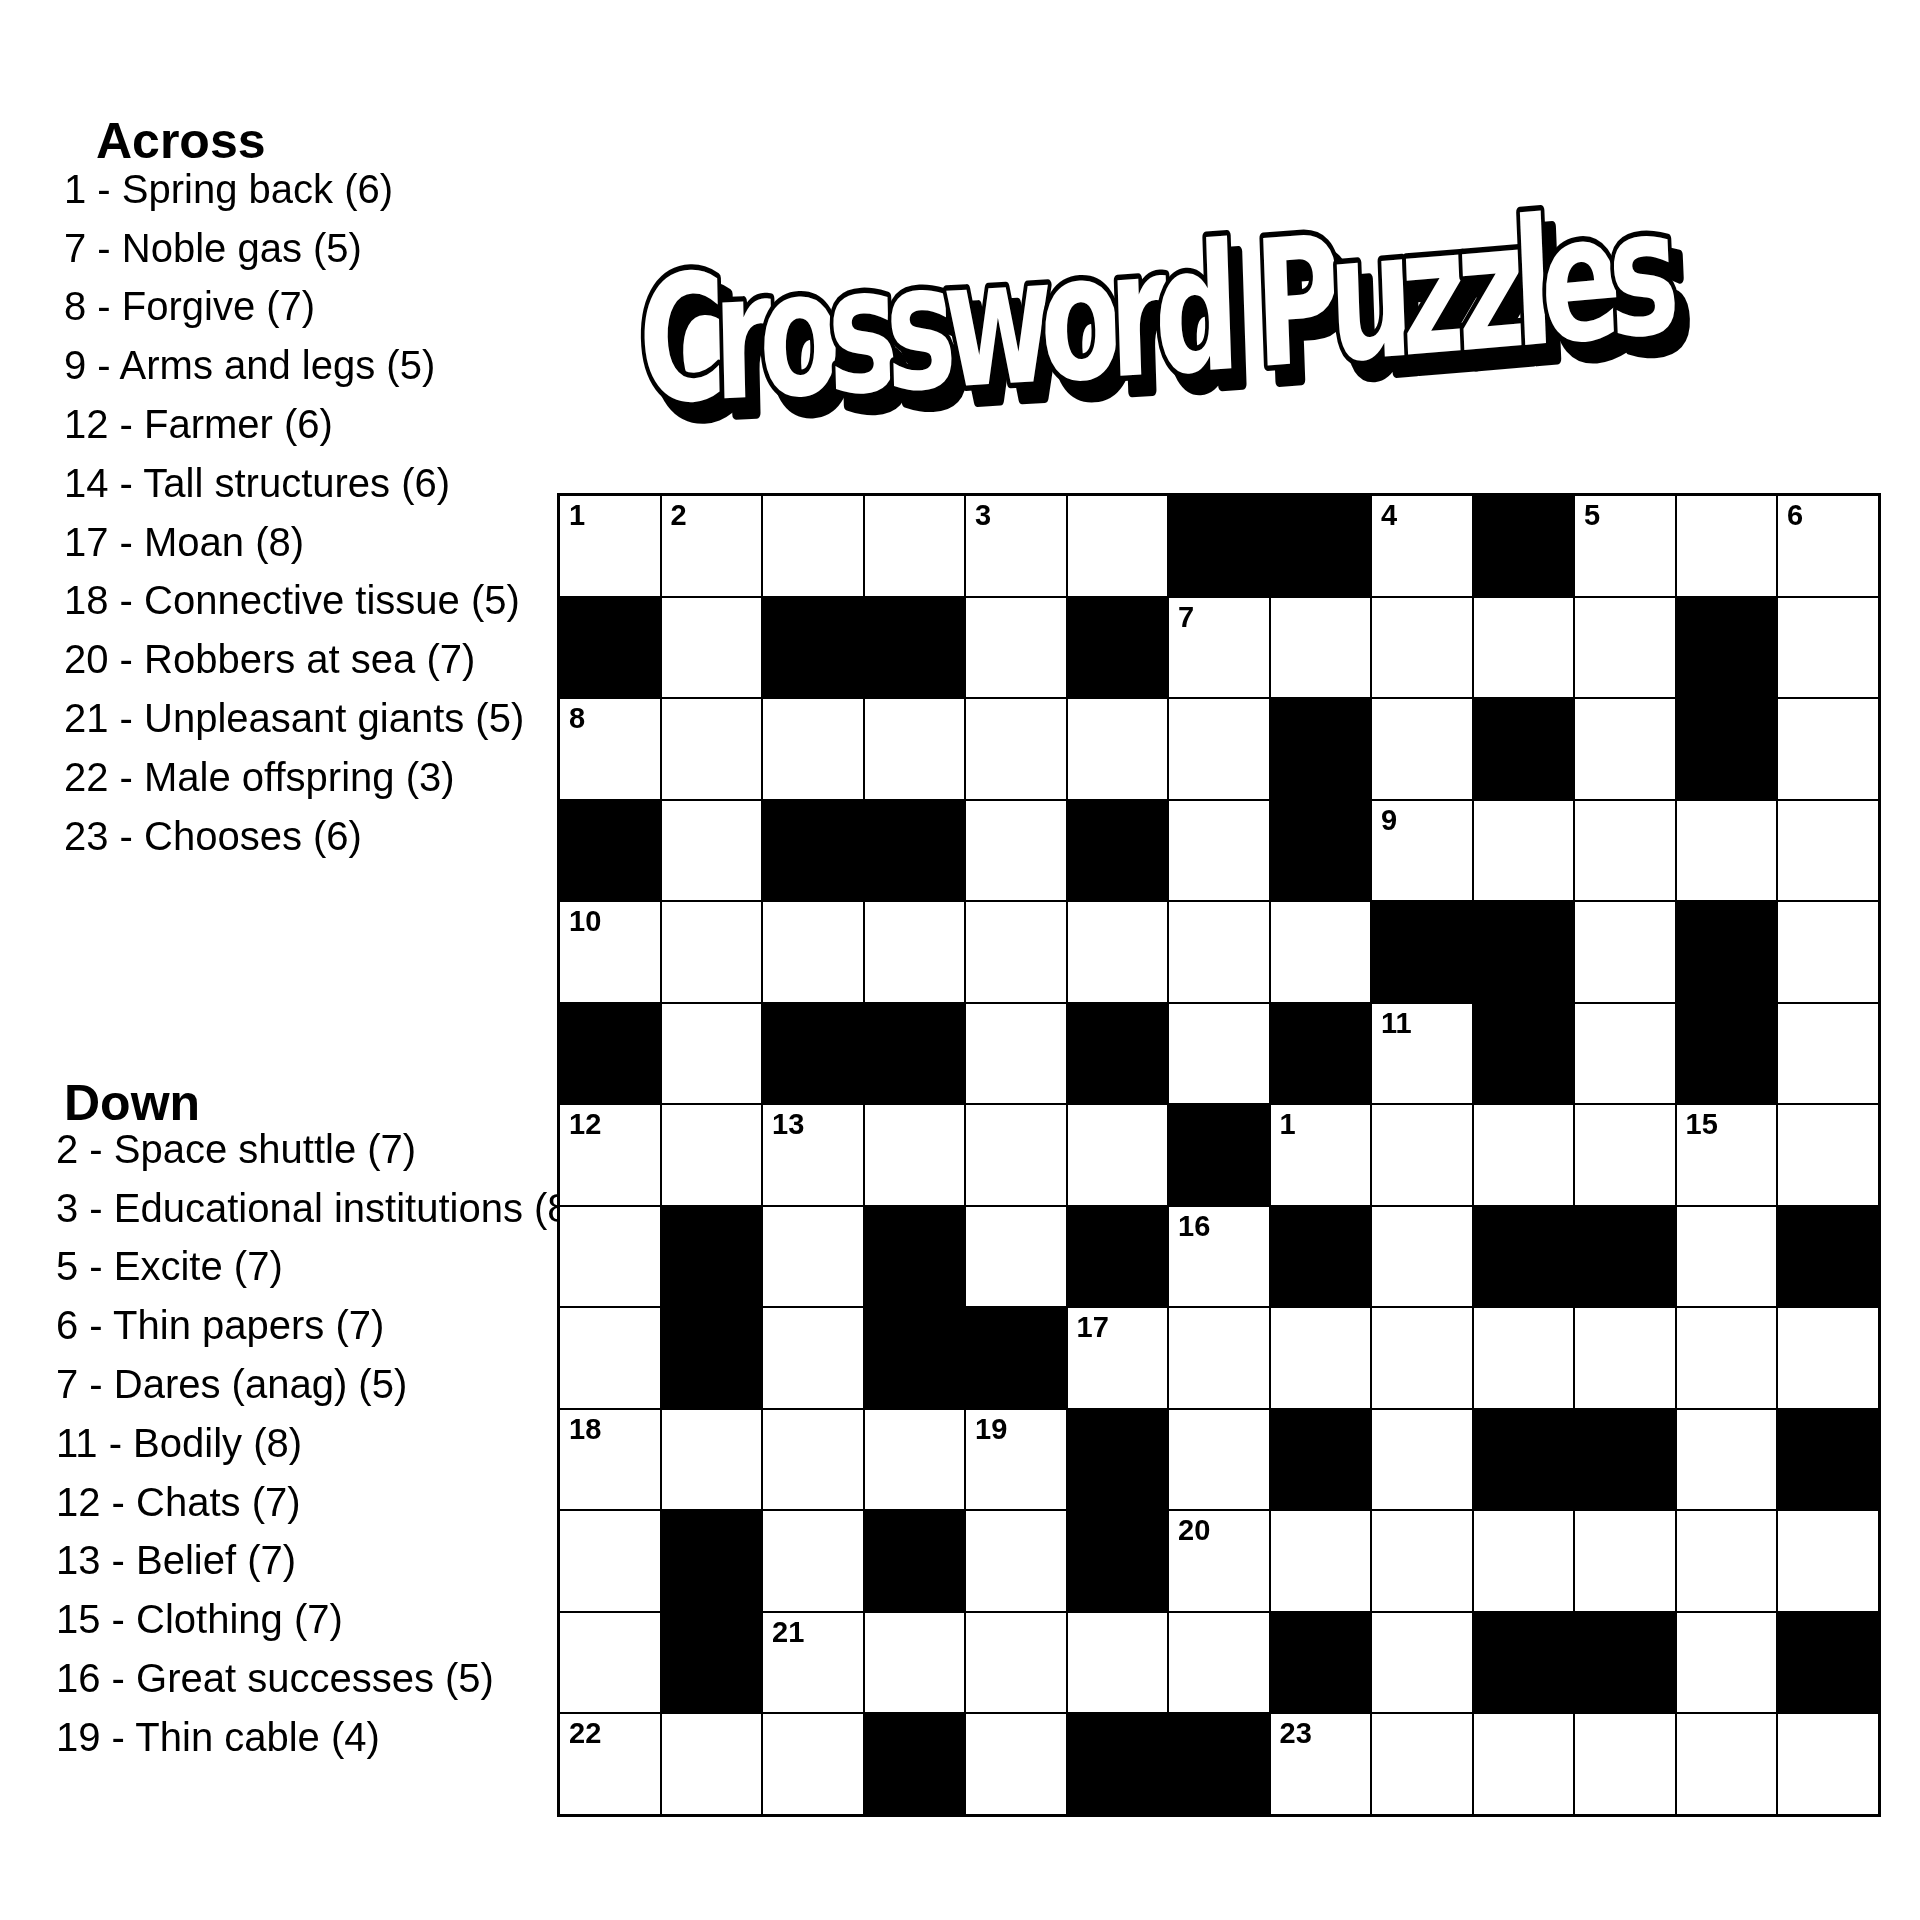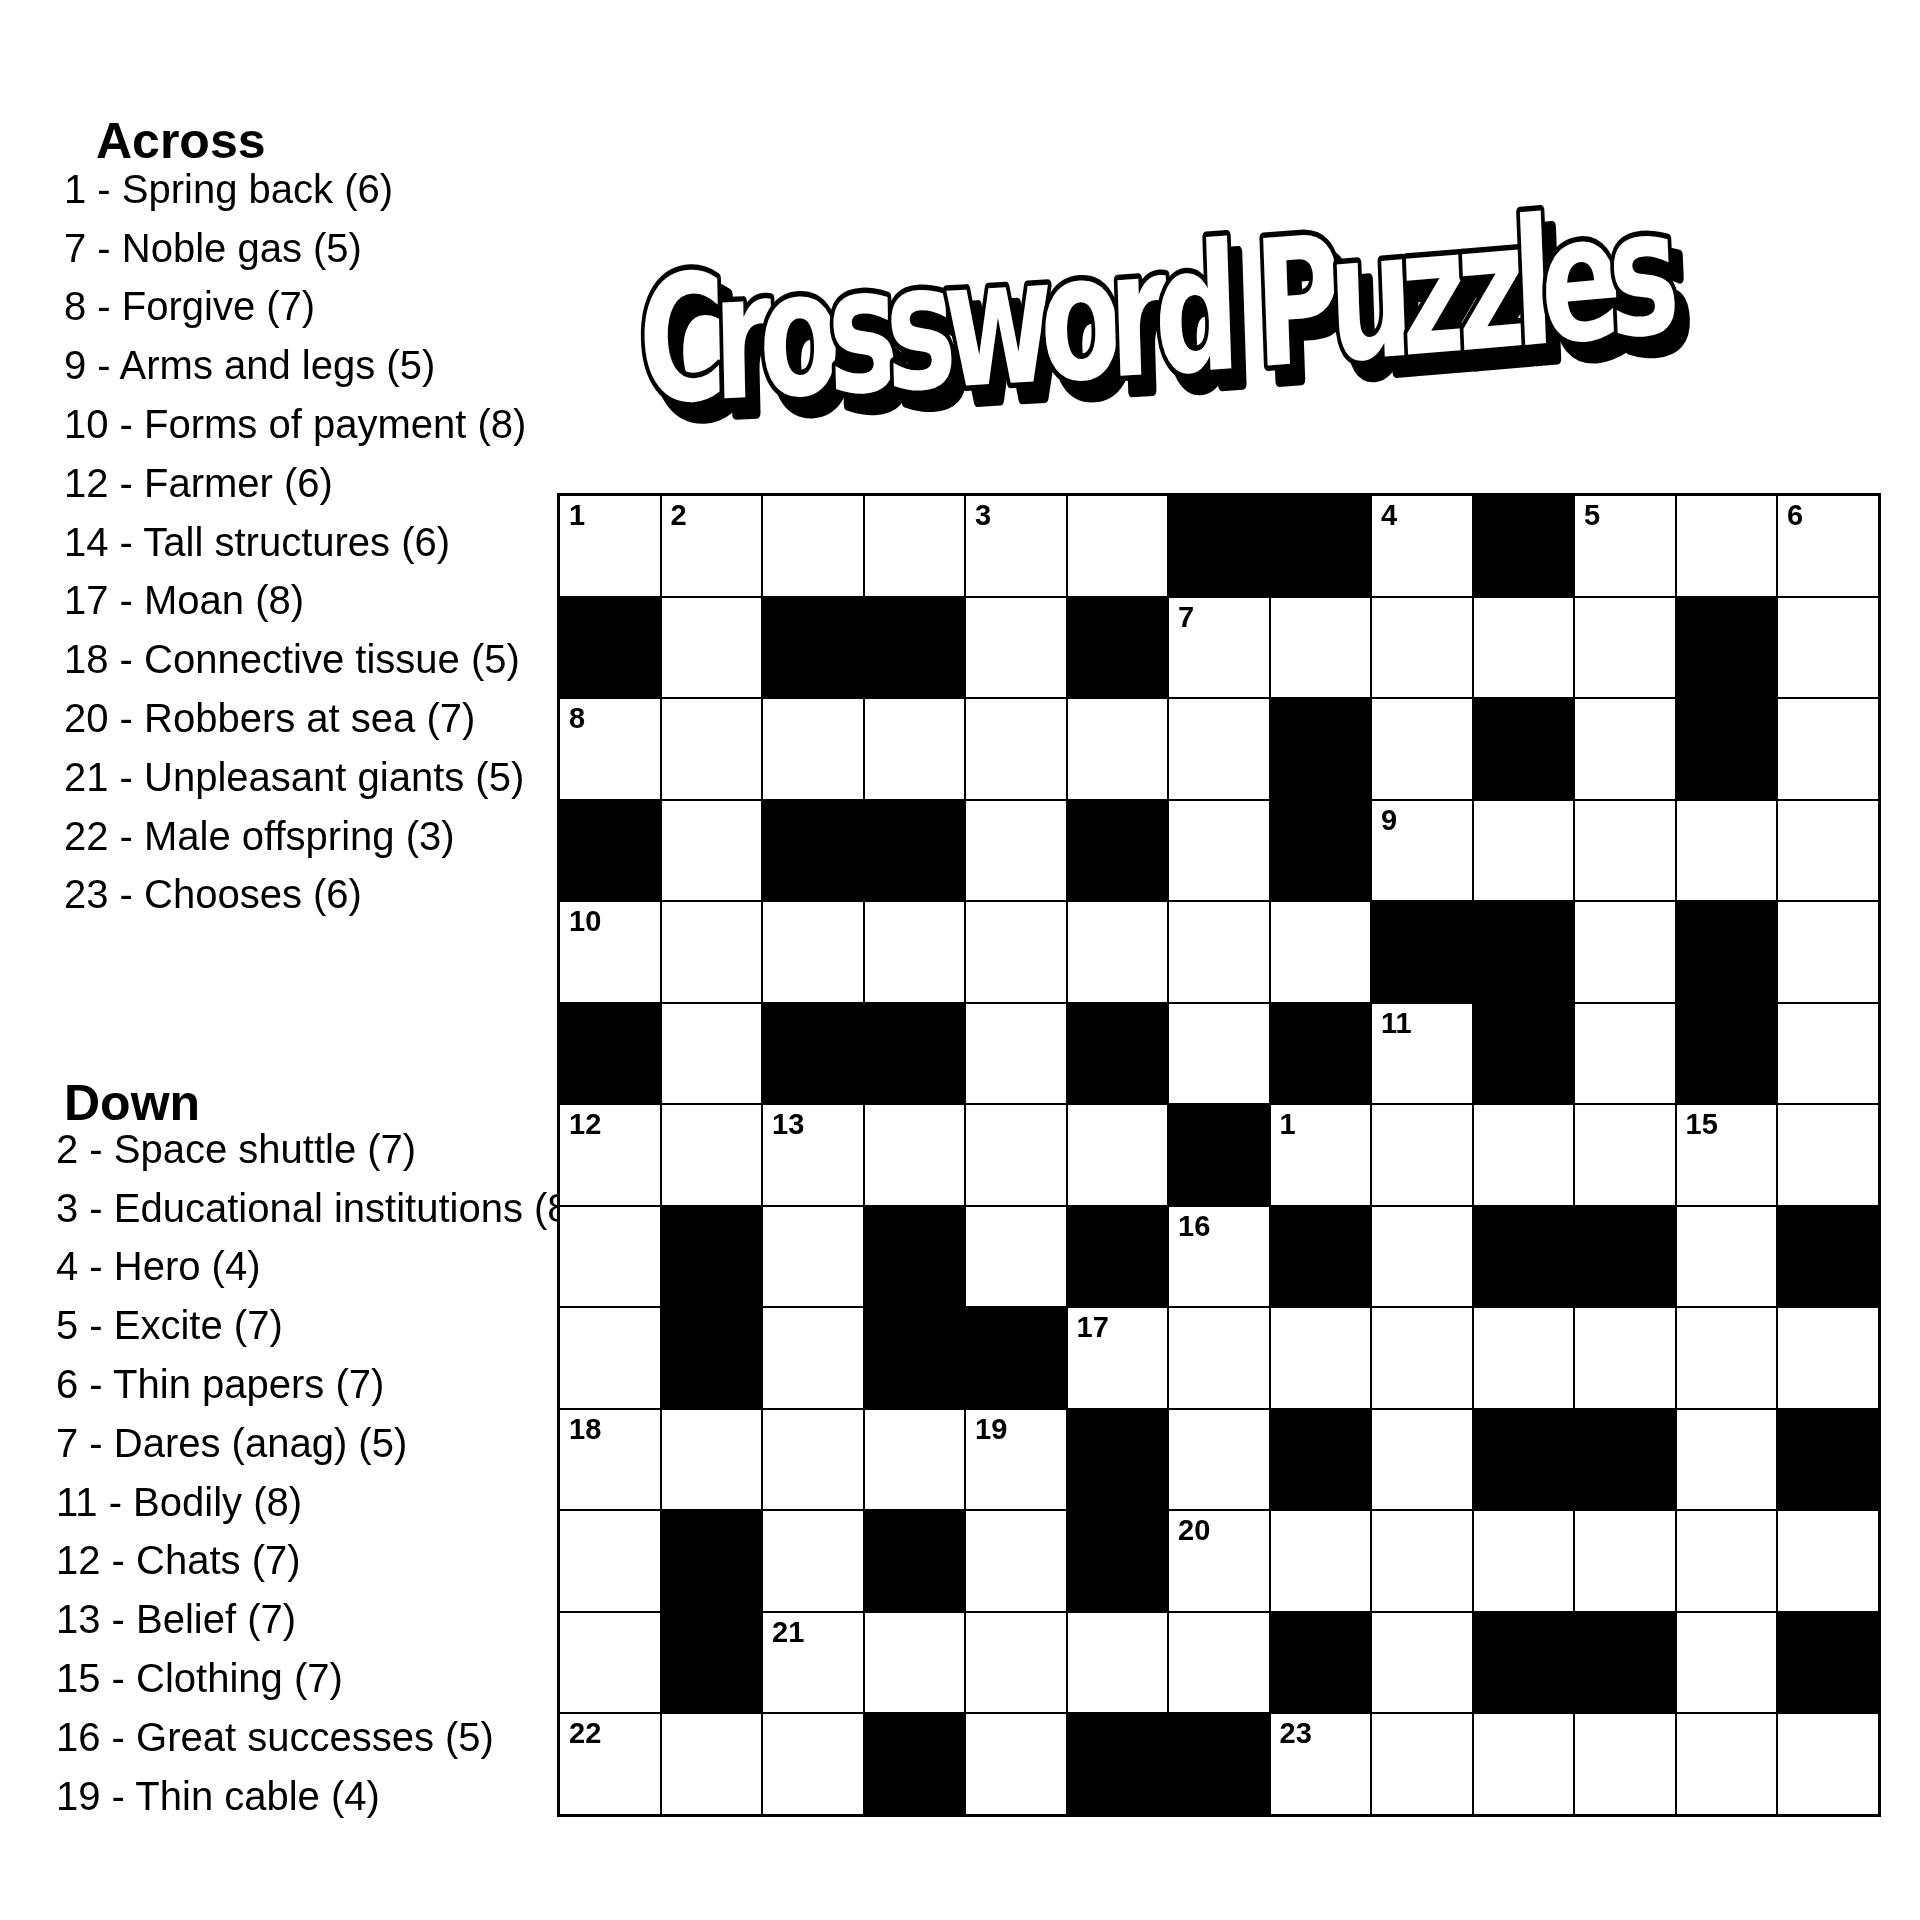--- a/index.html
+++ b/index.html
@@ -86,36 +86,34 @@
 </head>
 <body>
 
 <aside class="clue-panel">
   <h2 class="clue-heading" id="across-heading">Across</h2>
   <ul class="clue-list" id="across-list">
       <li>1 - Spring back (6)</li>
       <li>7 - Noble gas (5)</li>
       <li>8 - Forgive (7)</li>
       <li>9 - Arms and legs (5)</li>
-      <li>10 - Forms of payment (8)</li>
       <li>12 - Farmer (6)</li>
       <li>14 - Tall structures (6)</li>
       <li>17 - Moan (8)</li>
       <li>18 - Connective tissue (5)</li>
       <li>20 - Robbers at sea (7)</li>
       <li>21 - Unpleasant giants (5)</li>
       <li>22 - Male offspring (3)</li>
       <li>23 - Chooses (6)</li>
     </ul>
 
   <h2 class="clue-heading" id="down-heading">Down</h2>
   <ul class="clue-list" id="down-list">
       <li>2 - Space shuttle (7)</li>
       <li>3 - Educational institutions (8)</li>
-      <li>4 - Hero (4)</li>
       <li>5 - Excite (7)</li>
       <li>6 - Thin papers (7)</li>
       <li>7 - Dares (anag) (5)</li>
       <li>11 - Bodily (8)</li>
       <li>12 - Chats (7)</li>
       <li>13 - Belief (7)</li>
       <li>15 - Clothing (7)</li>
       <li>16 - Great successes (5)</li>
       <li>19 - Thin cable (4)</li>
     </ul>

